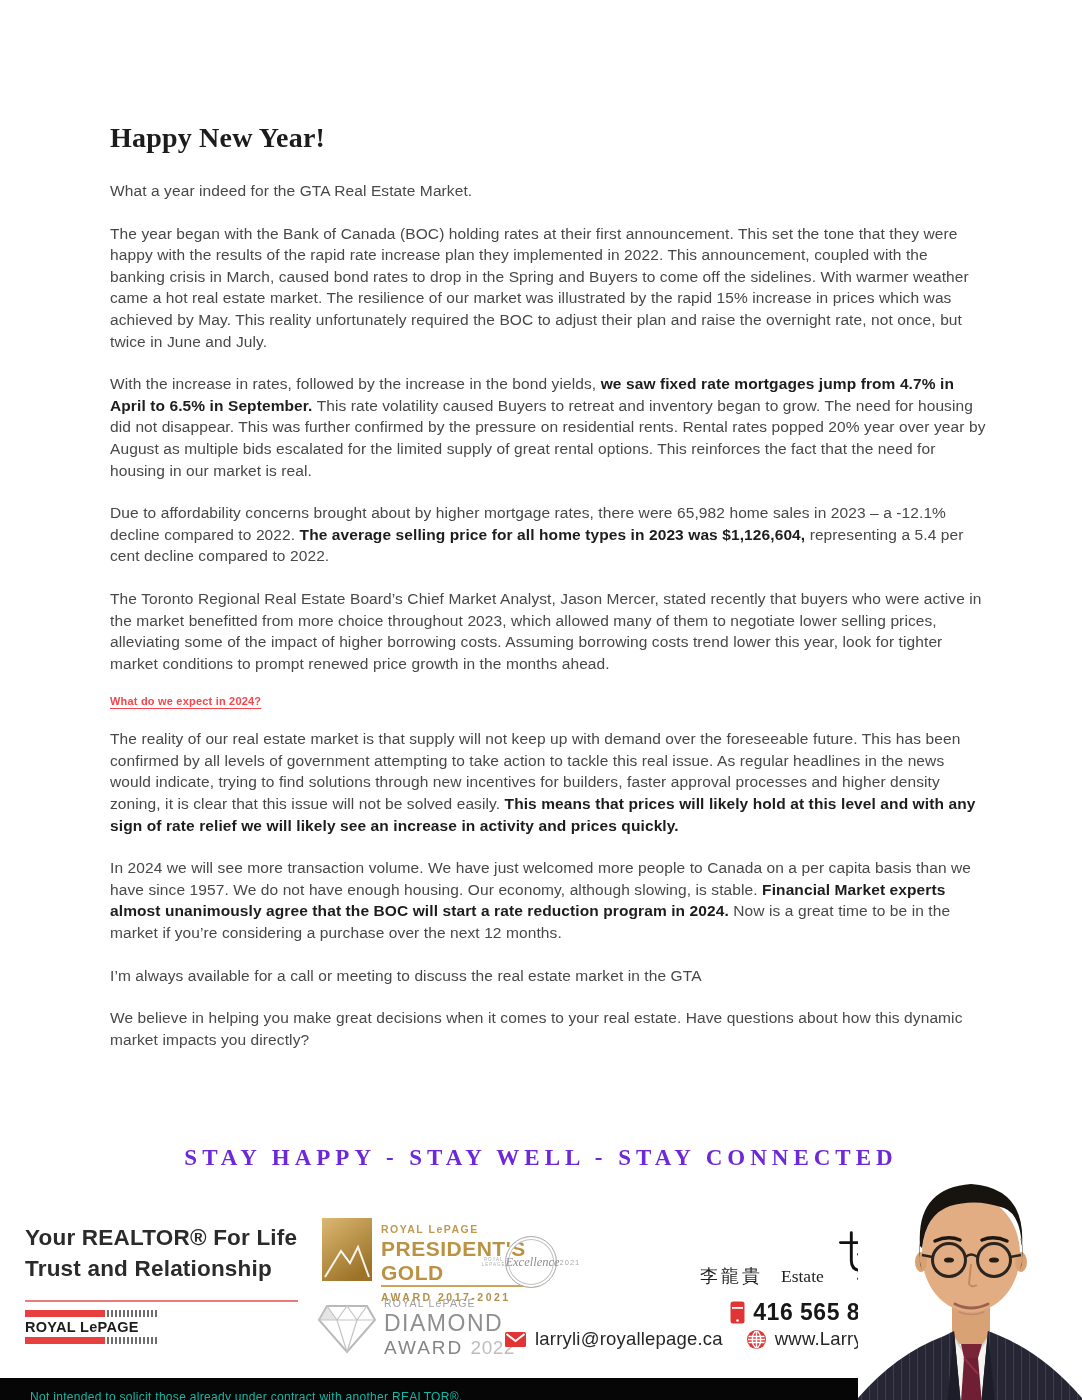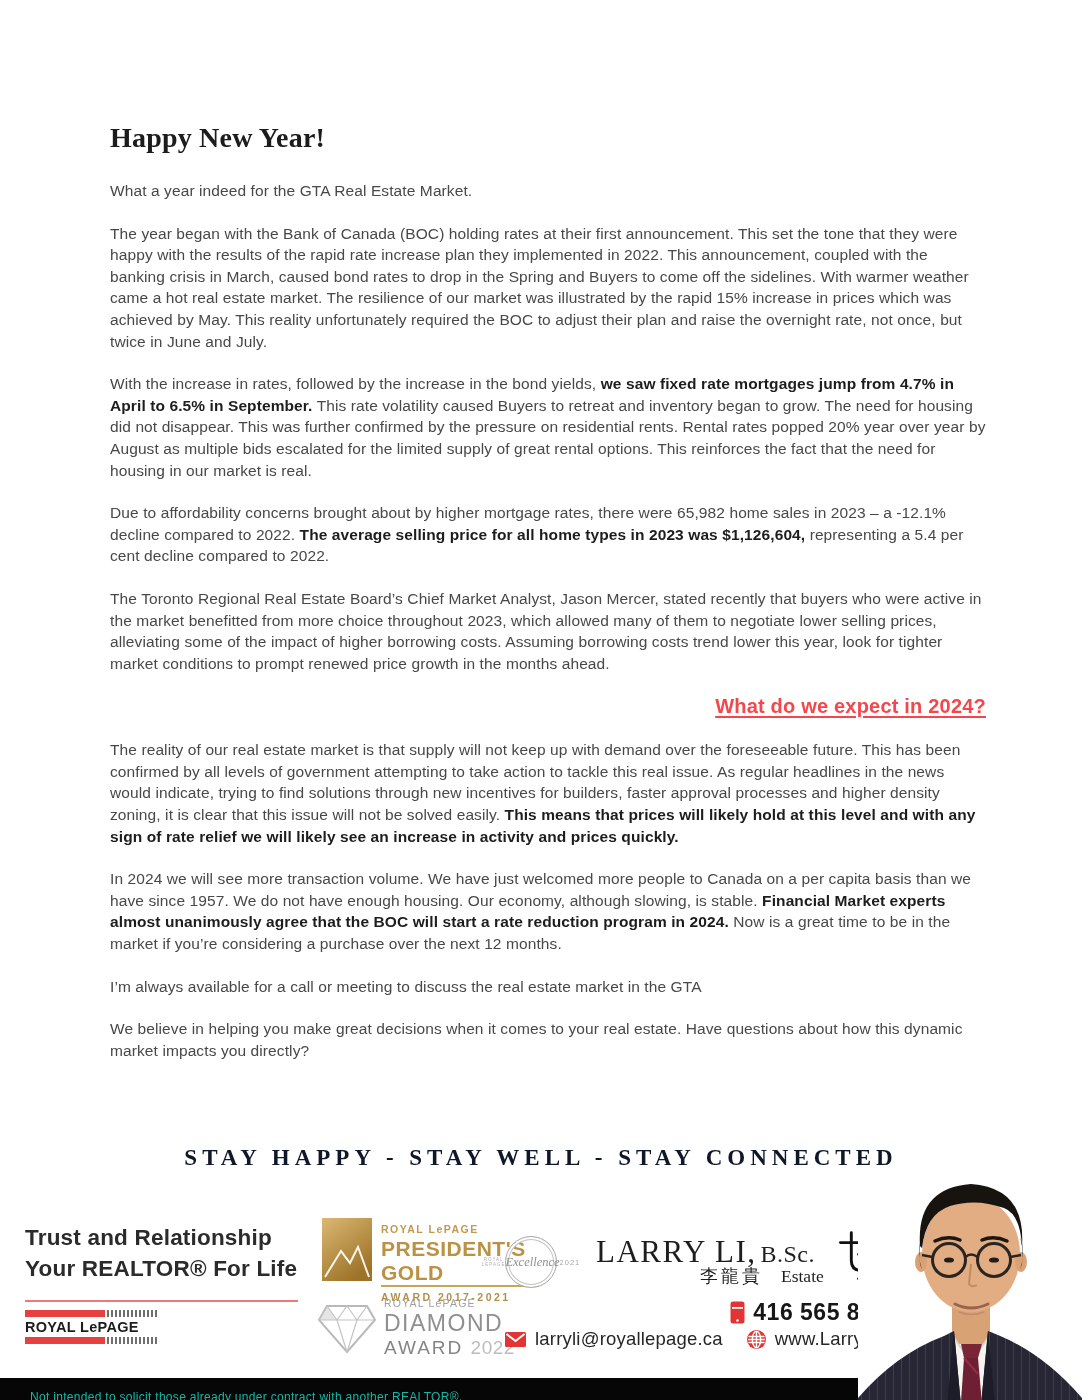--- a/index.html
+++ b/index.html
@@ -15,29 +15,29 @@
   .article h1 {
     font-family:"Liberation Serif", serif; font-weight:700;
     font-size:28px; color:#1c1c1c; letter-spacing:0.2px; margin:0 0 26px 0;
   }
   .article p {
     font-size:15.5px; line-height:21.6px; color:#484848;
     letter-spacing:0.1px; margin:0 0 21px 0;
   }
   .article p strong { color:#1d1d1d; font-weight:700; }
   .article h2 {
-    font-size:20px; font-weight:700; color:#f4464b;
+    font-size:11px; font-weight:700; color:#f4464b;
     text-decoration:underline; text-underline-offset:3px;
-    margin:0 0 21px 0; letter-spacing:0.2px;text-align:right;
+    margin:0 0 21px 0; letter-spacing:0.2px;
   }
   
   .banner {
     position:absolute; top:1129px; left:0; width:100%; text-align:center;
     font-family:"Liberation Serif", serif; font-weight:700; font-size:23px;
-    letter-spacing:5px; color:#0f172a;
+    letter-spacing:5px; color:#6d28d9;
   }
   
   .tagline { position:absolute; left:25px; top:1206px; font-size:22.5px; font-weight:700; color:#2b2b2b; line-height:31px; letter-spacing:0.2px; }
   .redline { position:absolute; left:25px; top:1284px; width:273px; height:2px; background:#ec7a7a; }
   .rlp { position:absolute; left:25px; top:1294px; width:132px; }
   .rlp-row { display:flex; height:7px; }
   .rlp-red { width:80px; background:#e8403e; }
   .rlp-stripes { width:50px; margin-left:2px; background:repeating-linear-gradient(90deg,#6f6f6f 0 2px,#ffffff 2px 4px); }
   .rlp-text { font-size:14.5px; font-weight:800; color:#1d1d1d; letter-spacing:0.3px; padding:2px 0 2px 0; }
   .sig { position:absolute; left:127px; top:1294px; }
@@ -101,22 +101,22 @@
         <p><span>The reality of our real estate market is that supply will not keep up with demand over the foreseeable future. This has been confirmed by all levels of government attempting to take action to tackle this real issue. As regular headlines in the news would indicate, trying to find solutions through new incentives for builders, faster approval processes and higher density zoning, it is clear that this issue will not be solved easily. </span><strong>This means that prices will likely hold at this level and with any sign of rate relief we will likely see an increase in activity and prices quickly.</strong></p>
         <p><span>In 2024 we will see more transaction volume. We have just welcomed more people to Canada on a per capita basis than we have since 1957. We do not have enough housing. Our economy, although slowing, is stable. </span><strong>Financial Market experts almost unanimously agree that the BOC will start a rate reduction program in 2024.</strong><span>  Now is a great time to be in the market if you’re considering a purchase over the next 12 months.</span></p>
         <p><span>I’m always available for a call or meeting to discuss the real estate market in the GTA</span></p>
         <p><span>We believe in helping you make great decisions when it comes to your real estate.  Have questions about how this dynamic market impacts you directly?</span></p>
       </div>
   </main>
 
   <div class="banner">STAY HAPPY - STAY WELL - STAY CONNECTED</div>
 
   <div class="tagline">
+    <div>Your REALTOR® For Life</div>
     <div>Trust and Relationship</div>
-    <div>Your REALTOR® For Life</div>
   </div>
   <div class="redline"></div>
 
   <div class="rlp">
     <div class="rlp-row">
         <div class="rlp-red"></div>
         <div class="rlp-stripes"></div>
       </div>
     <div class="rlp-text">ROYAL LePAGE</div>
     <div class="rlp-row">
@@ -160,24 +160,20 @@
     <div>
       <div class="ad-brand">ROYAL LePAGE</div>
       <div class="ad-title">DIAMOND</div>
       <div class="ad-sub">
         <span>AWARD</span>
         <span class="yr">2022</span>
       </div>
     </div>
   </div>
 
-  <div class="agent-line1">
-    <span class="agent-name">LARRY LI,</span>
-    <span class="agent-degree">B.Sc.</span>
-  </div>
   <div class="agent-cn">李龍貴</div>
   <div class="agent-role">Estate</div>
 
   <svg class="house-logo" width="58" height="62" viewBox="0 0 64 66">
     <g fill="none" stroke="#111111" stroke-width="3.2" stroke-linecap="round" stroke-linejoin="round">
       <path d="M6,16 H32"></path>
       <path d="M18,5 V36 Q18,47 30,47 H50"></path>
       <path d="M26,56 H48 Q54,56 56,51"></path>
       <path d="M26,29 L44,13 L61,29"></path>
       <path d="M57,26 V38"></path>

